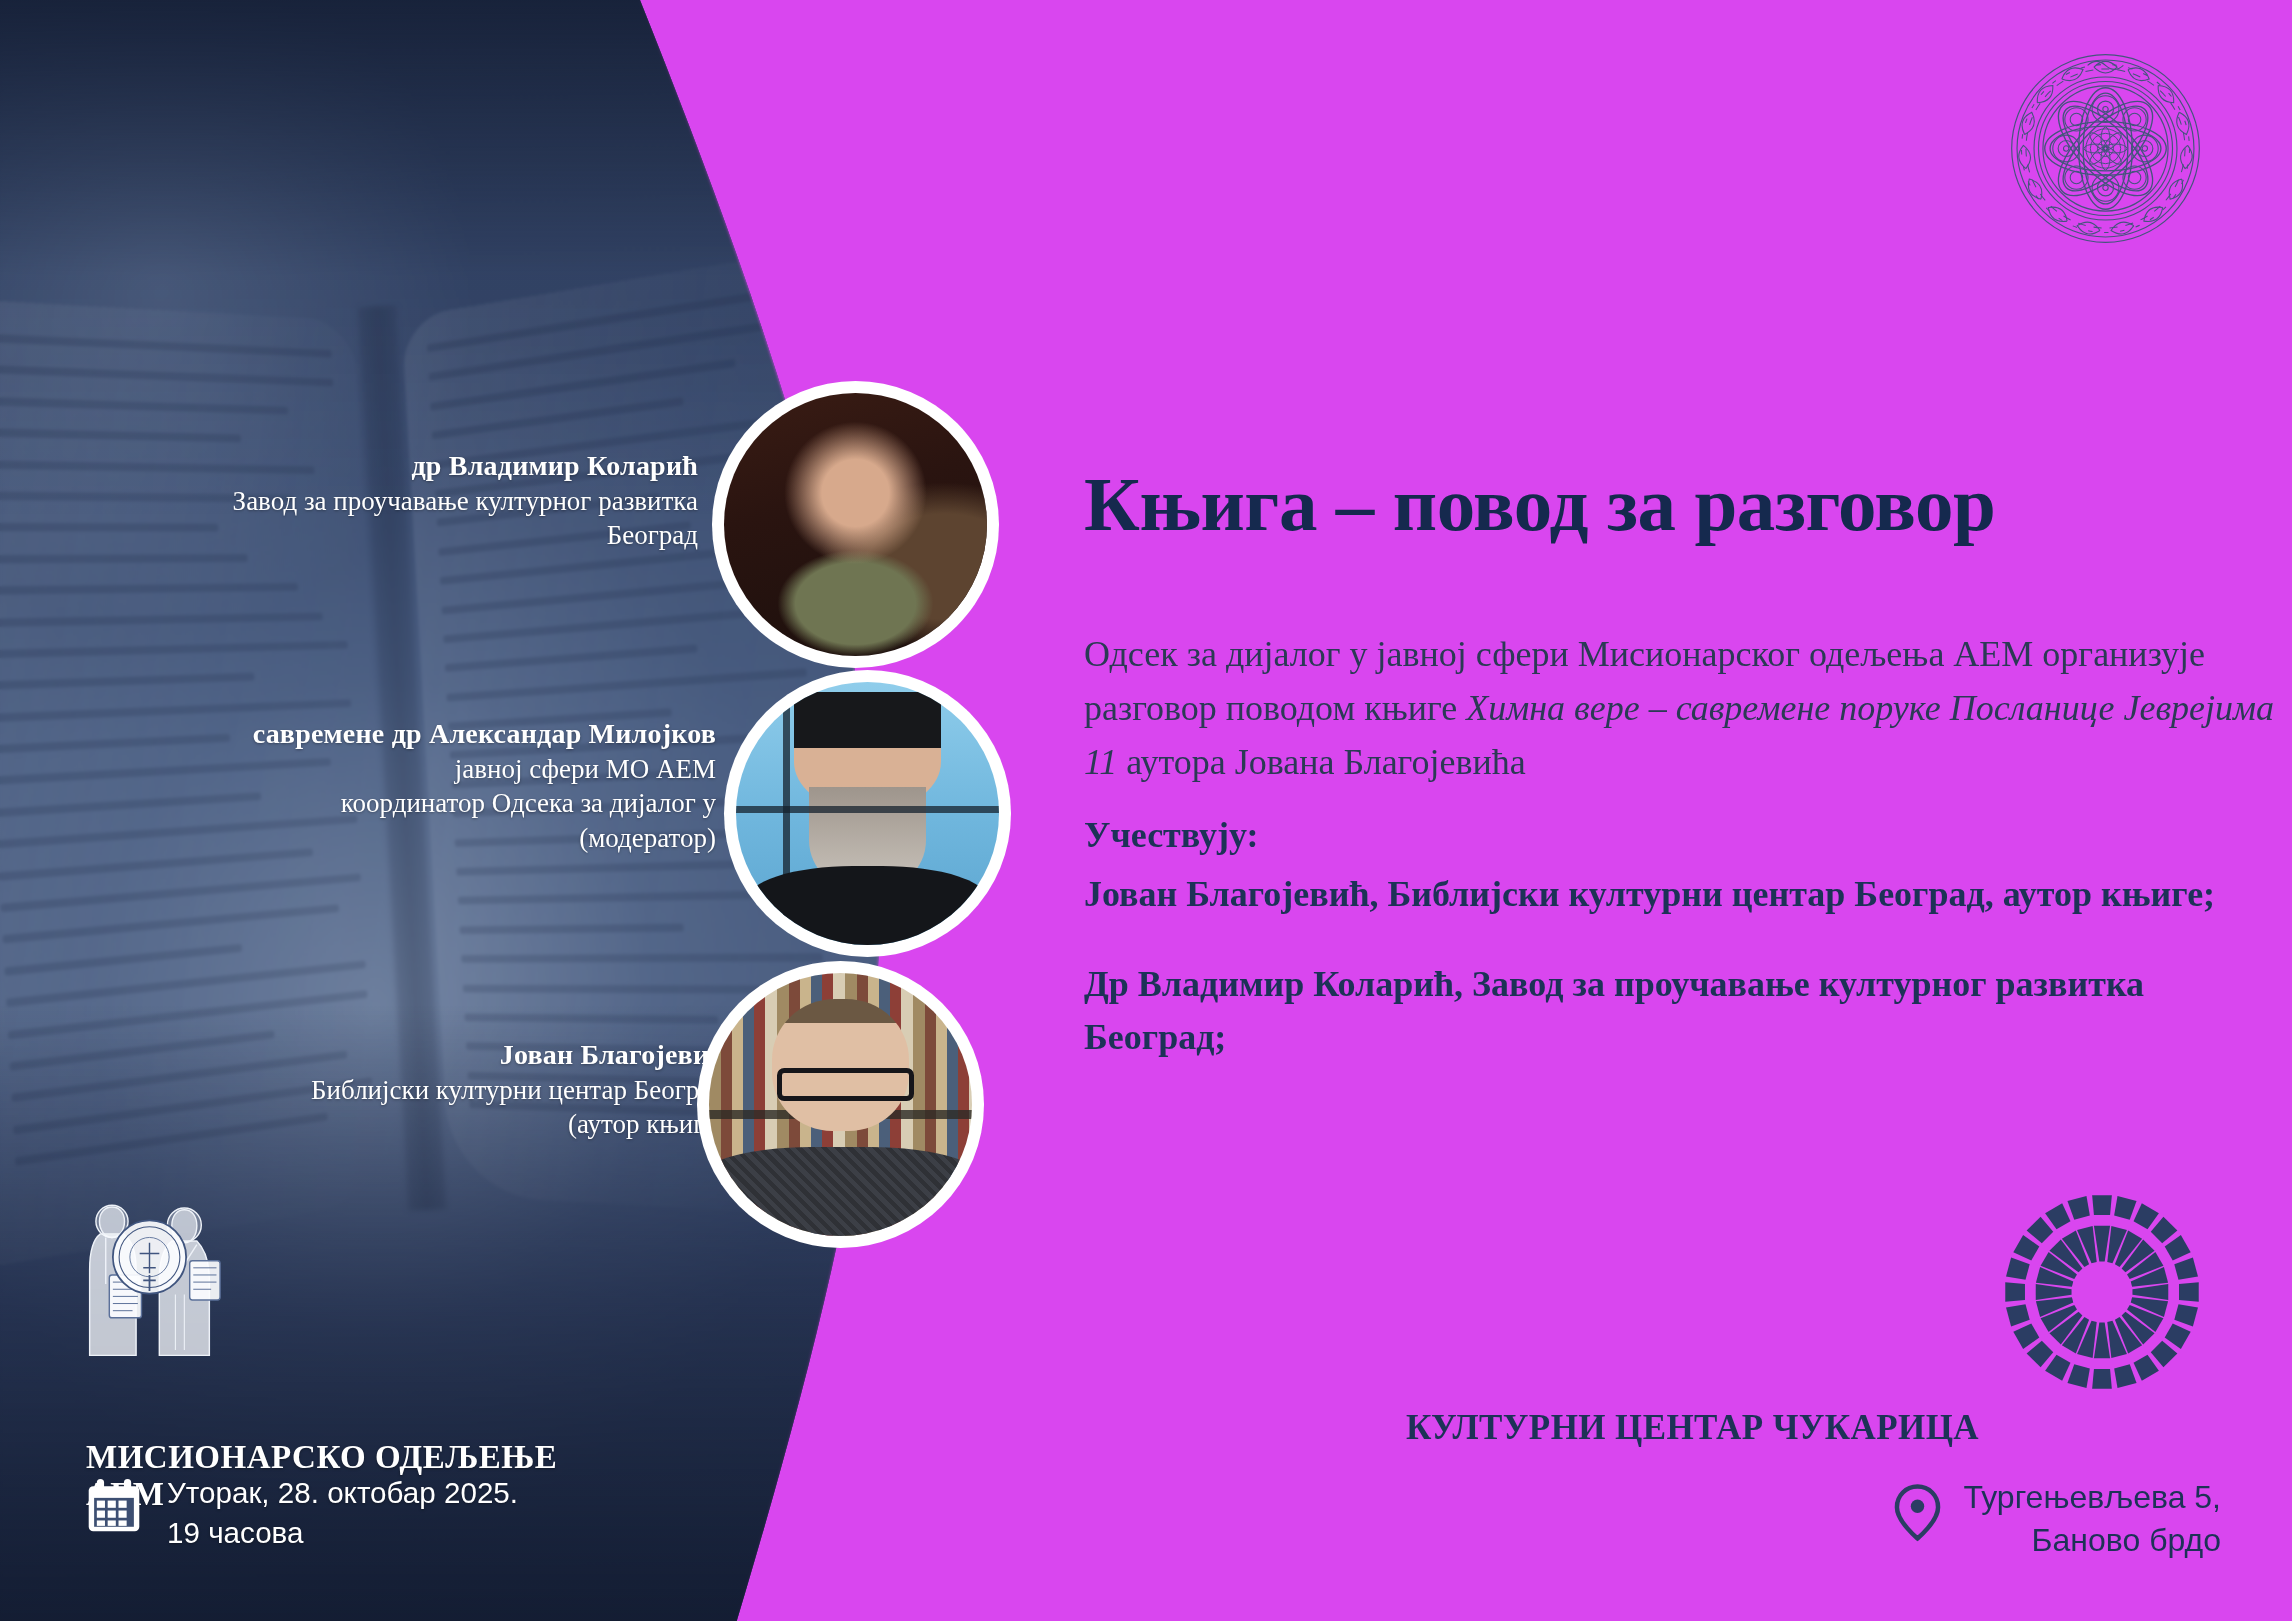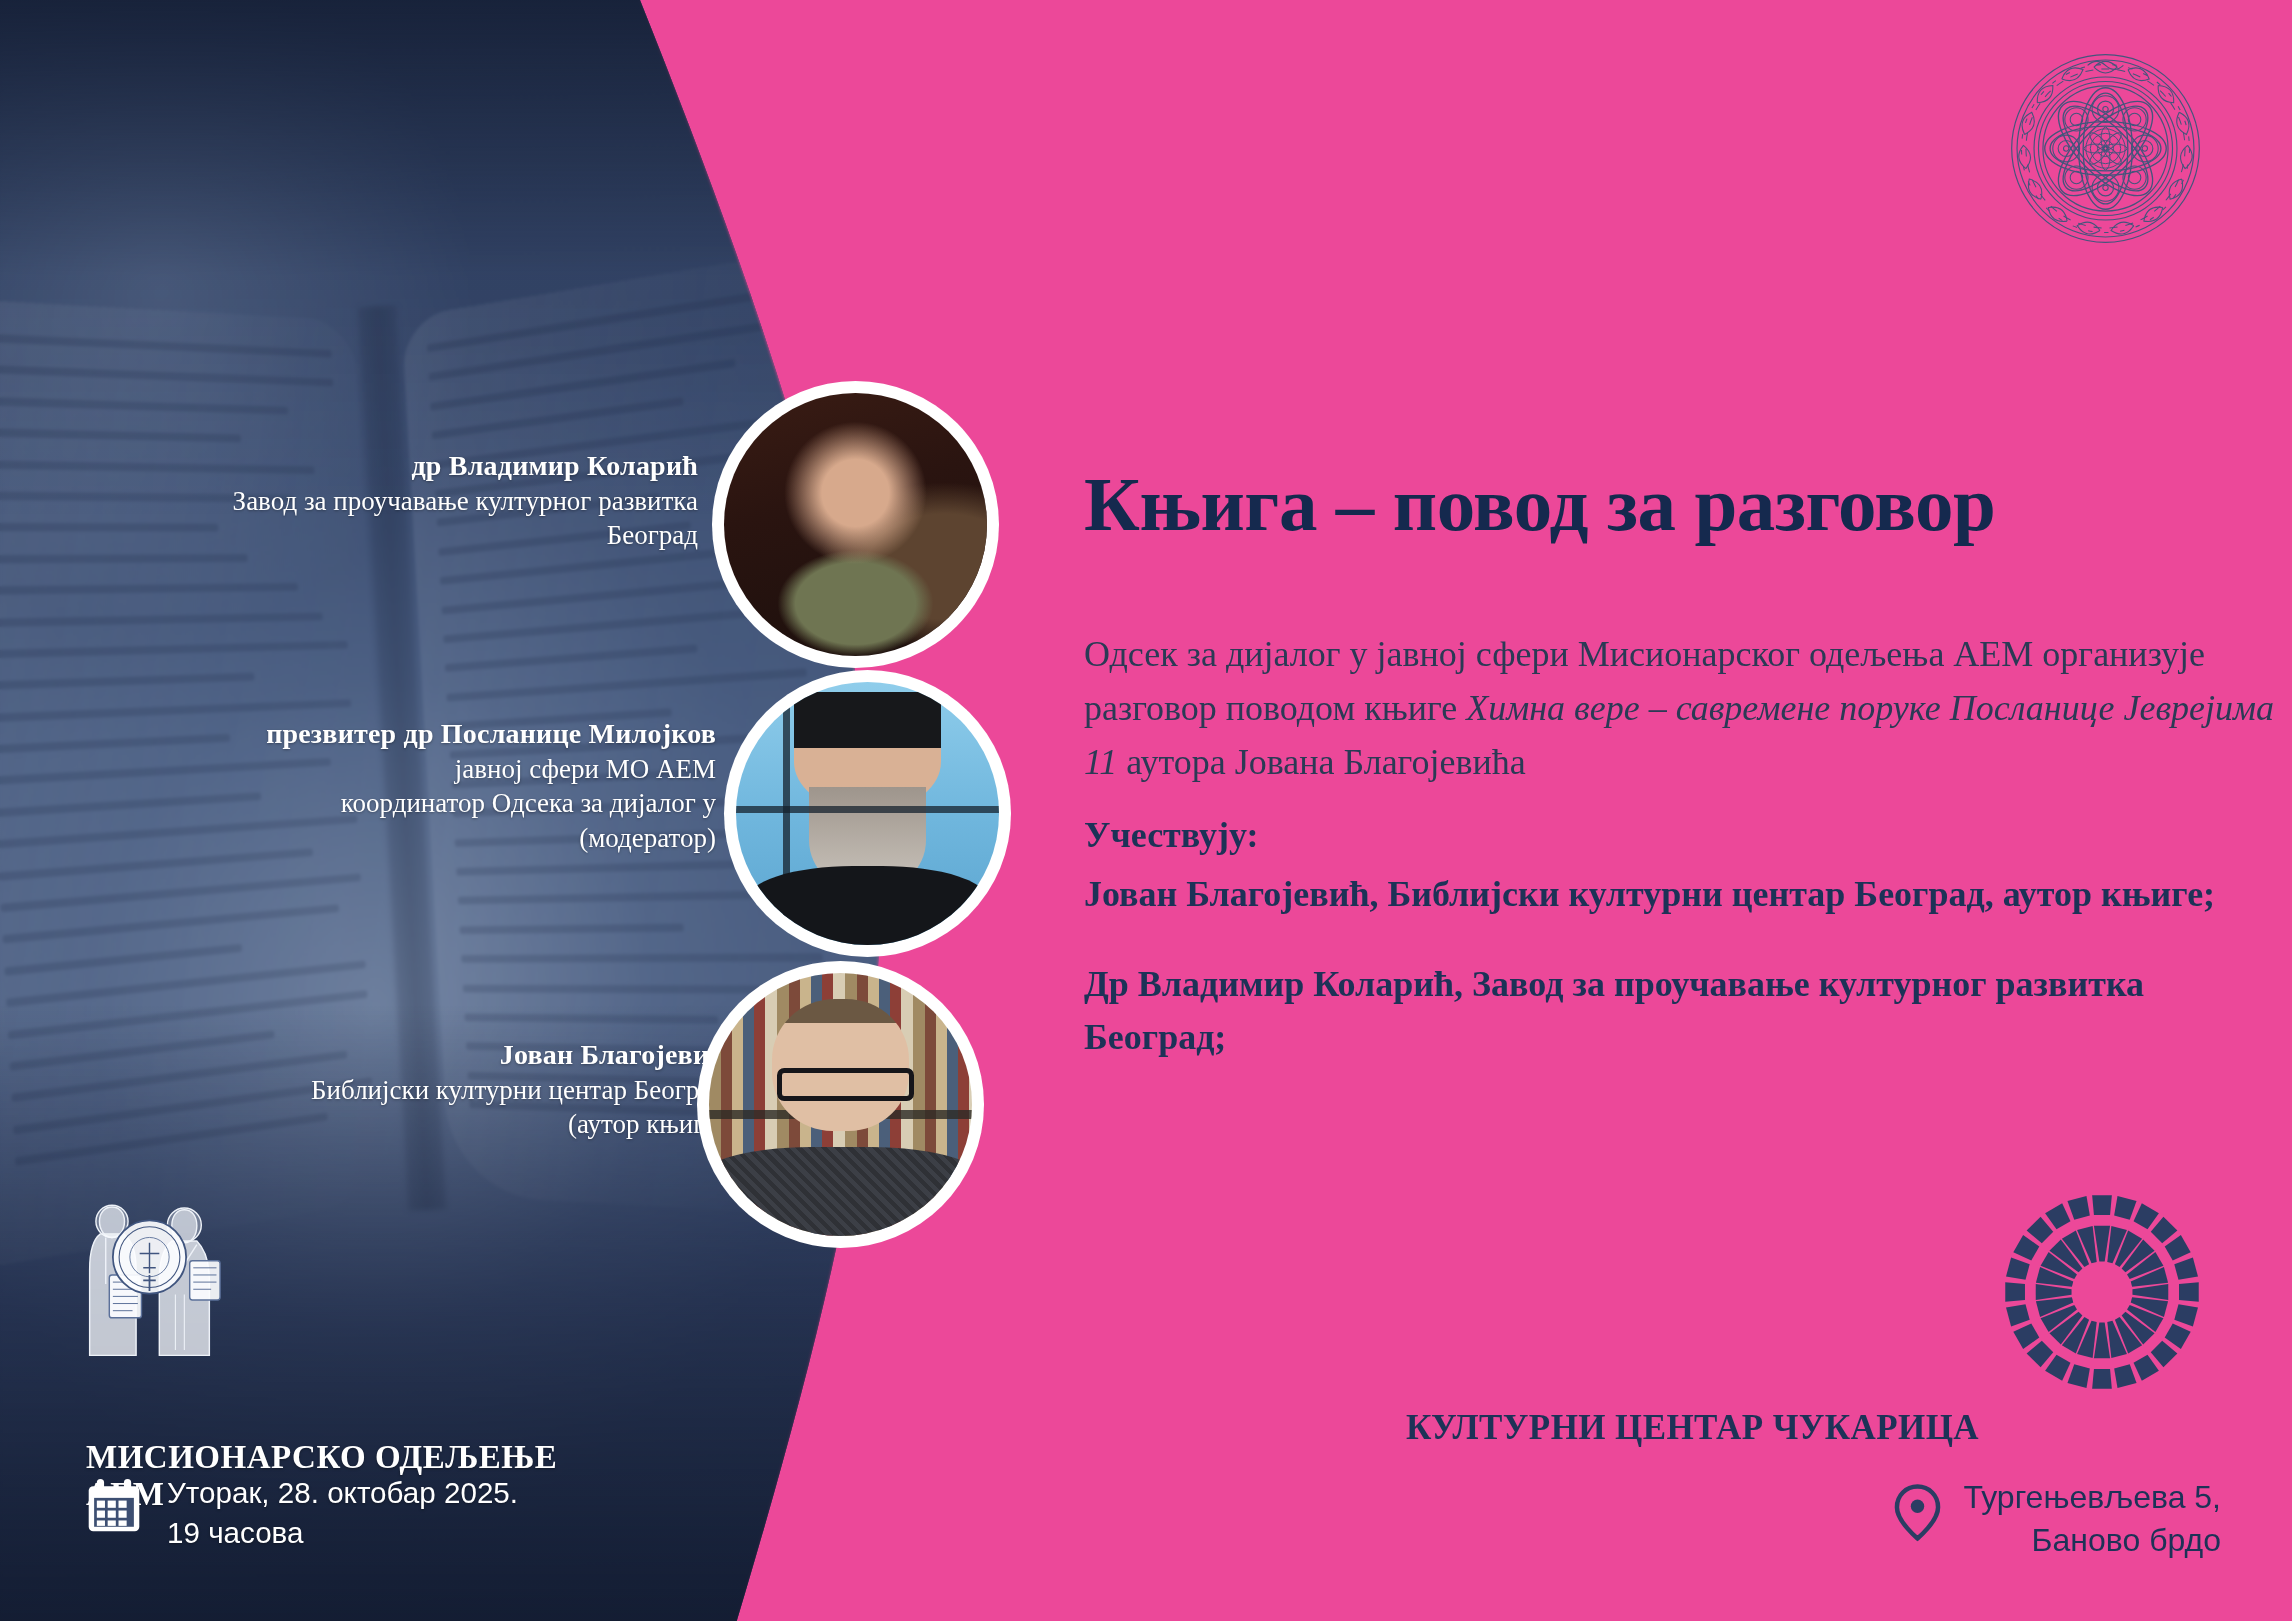--- a/index.html
+++ b/index.html
@@ -1,17 +1,17 @@
 <!DOCTYPE html>
 <html style="font-size:14.3px"><head>
 <meta charset="utf-8">
 <style>
   html,body{margin:0;padding:0;background:#fff;}
   body{width:2293px;height:1621px;font-family:"Liberation Serif",serif;overflow:hidden;}
-  .poster{position:relative;width:2293px;height:1621px;background:#ec4899;overflow:hidden;}
+  .poster{position:relative;width:2293px;height:1621px;background:#d946ef;overflow:hidden;}
 
   
   .left-panel{
     position:absolute;left:0;top:0;width:896px;height:1621px;
     overflow:hidden;
     clip-path: path("M0,0 L640,0 C760,300 880,640 880,905 C880,1180 760,1540 680,1810 L0,1810 Z");
   }
   .lp-bg{
     position:absolute;inset:0;
     background:
@@ -216,21 +216,21 @@
     </g>
   </svg>
 
   <div class="speaker" style="left:107px;top:448px;width:591px;">
     <div class="sp-name">др Владимир Коларић</div>
     <div class="sp-line">Завод за проучавање културног развитка</div>
     <div class="sp-line">Београд</div>
   </div>
 
   <div class="speaker" style="left:107px;top:716px;width:609px;">
-    <div class="sp-name">презвитер др Посланице Милојков</div>
+    <div class="sp-name">савремене др Александар Милојков</div>
     <div class="sp-line">јавној сфери МО АЕМ</div>
     <div class="sp-line">координатор Одсека за дијалог у</div>
     <div class="sp-line">(модератор)</div>
   </div>
 
   <div class="speaker" style="left:107px;top:1037px;width:618px;">
     <div class="sp-name">Јован Благојевић</div>
     <div class="sp-line">Библијски културни центар Београд</div>
     <div class="sp-line">(аутор књиге)</div>
   </div>

